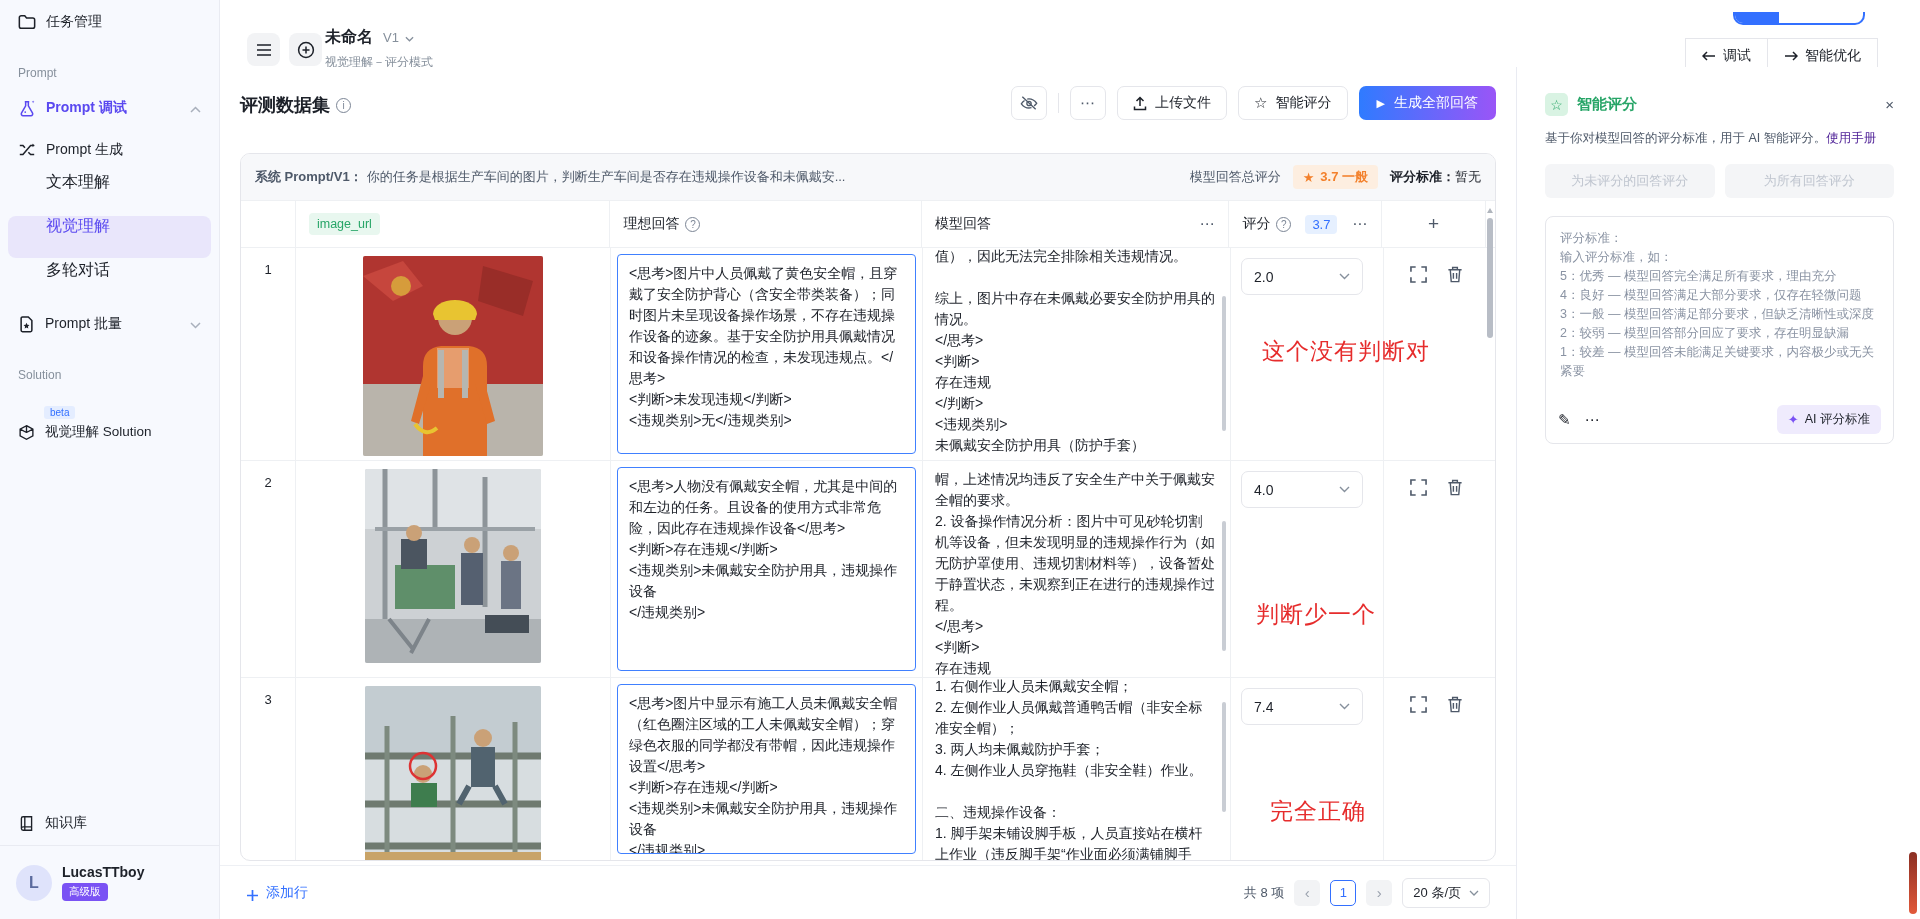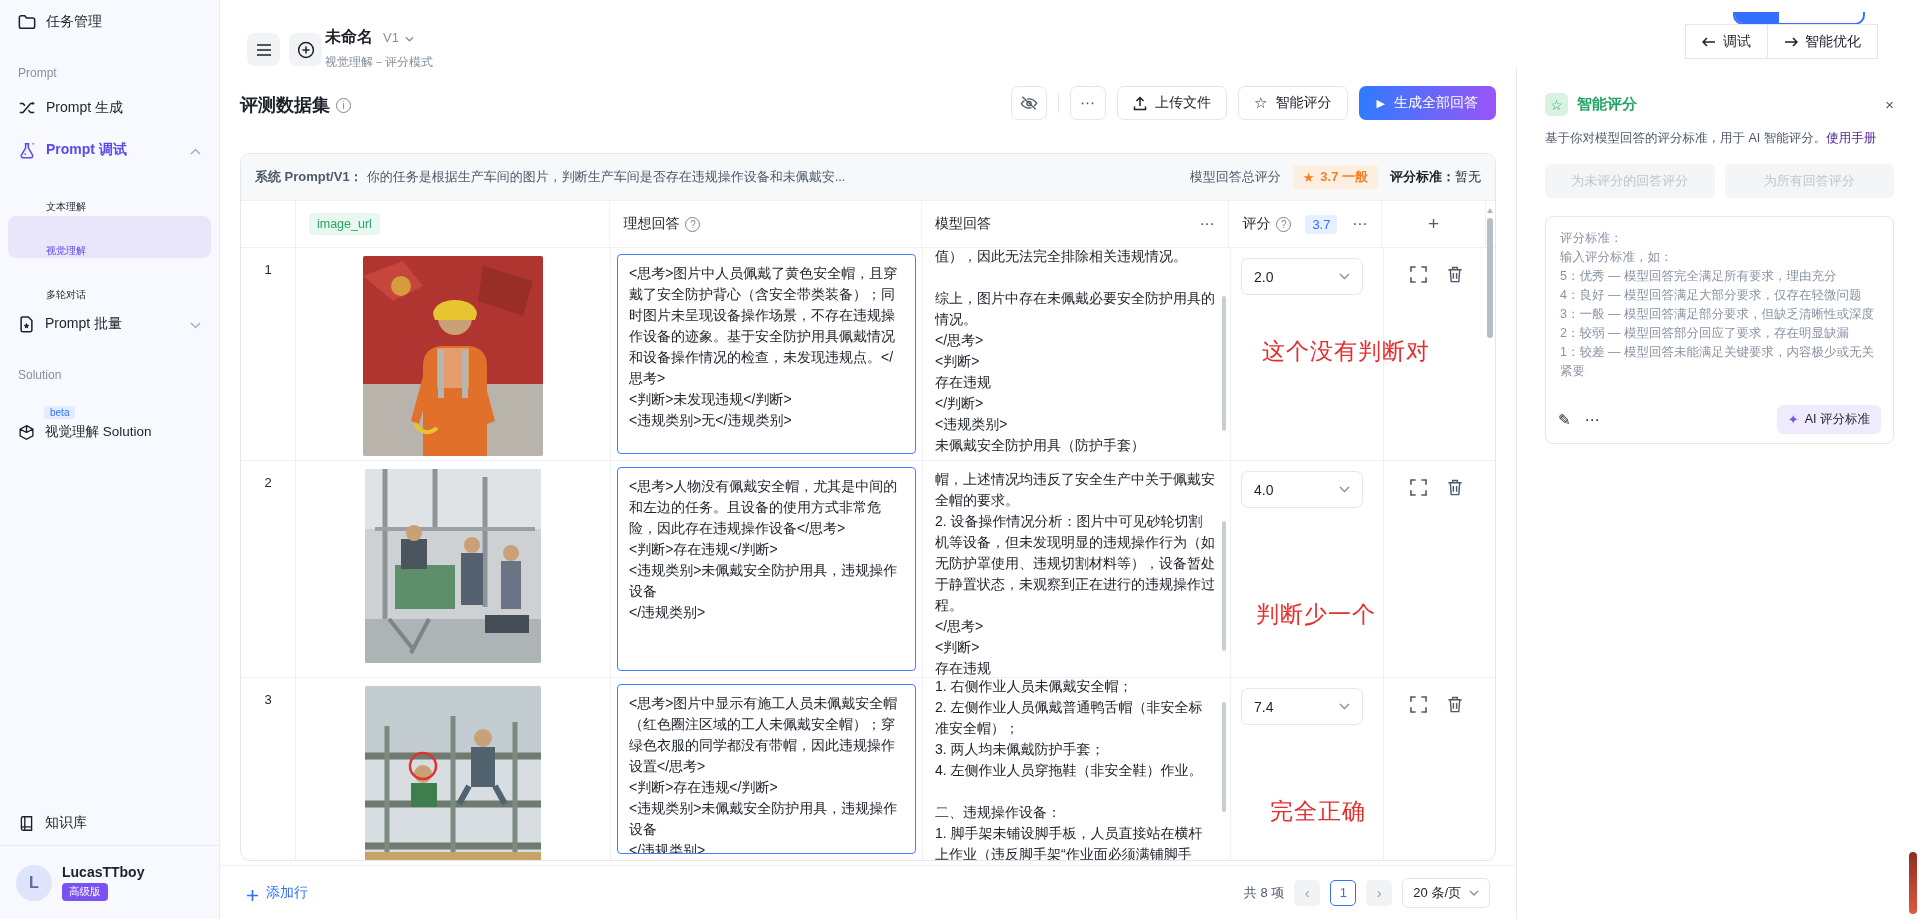--- a/index.html
+++ b/index.html
@@ -10,22 +10,22 @@
   
   .sidebar { position:absolute; left:0; top:0; width:220px; height:919px;
              background:#f7f9fe; border-right:1px solid #e9ebf2; }
   .side-logo { display:flex; align-items:center; gap:8px; padding:20px 14px 10px 16px; }
   .side-logo .brand { font-size:19px; font-weight:700; letter-spacing:.2px; flex:1; }
   .icon-btn-plain { background:none; border:none; cursor:pointer; display:flex; align-items:center; }
   .side-item { display:flex; align-items:center; gap:10px; height:40px; margin:2px 8px;
                padding:0 10px; font-size:14px; border-radius:8px; cursor:pointer; }
   .side-item .lbl { flex:1; }
   .side-section { font-size:12px; color:#86909c; padding:22px 18px 6px; }
-  .side-sub { display:flex; align-items:flex-end; height:42px; margin:2px 8px; padding:0 10px 0 38px;
-              font-size:10px; border-radius:8px; cursor:pointer; }
+  .side-sub { display:flex; align-items:flex-start; height:42px; margin:2px 8px; padding:0 10px 0 38px;
+              font-size:16px; border-radius:8px; cursor:pointer; }
   .side-sub.active { background:#e9e6fb; color:#5a49f0; }
   .side-item.active-parent { color:#5a49f0; font-weight:600; }
   .chev { margin-left:auto; color:#a9b0bc; }
   .beta-wrap { margin:14px 8px 0; padding:0 10px; }
   .beta-tag { display:inline-block; font-size:10px; color:#3370ff; background:#e4edff;
               border-radius:3px; padding:1px 6px; margin-left:26px; margin-bottom:2px; }
   .solution-item { display:flex; align-items:center; gap:10px; font-size:13.5px; padding:2px 0 0 0; }
   .side-bottom { position:absolute; left:0; bottom:74px; width:100%; }
   .side-user { position:absolute; left:0; bottom:0; width:100%; height:74px;
                border-top:1px solid #e9ebf2; display:flex; align-items:center; gap:10px; padding:0 16px; }
@@ -36,21 +36,21 @@
             border-radius:4px; padding:2px 7px; }
 
   
   .topbar { position:absolute; left:220px; top:0; width:1700px; height:67px; background:#fff;
             border-bottom:1px solid #f0f1f5;margin-top:16px; }
   .tb-btn { position:absolute; width:33px; height:33px; border-radius:8px; background:#f2f3f5;
             border:none; display:flex; align-items:center; justify-content:center; cursor:pointer; }
   .tb-title { position:absolute; left:105px; top:11px; font-size:16px; font-weight:700; }
   .tb-ver { font-size:13px; color:#86909c; font-weight:400; margin-left:10px; }
   .tb-sub { position:absolute; left:105px; top:38px; font-size:12px; color:#86909c; }
-  .tb-seg { position:absolute; right:42px; top:8px; height:35px; display:flex; border:1px solid #e5e6eb;
+  .tb-seg { position:absolute; right:42px; top:22px; height:35px; display:flex; border:1px solid #e5e6eb;
             border-radius:0; overflow:hidden; background:#fff; }
   .tb-seg > button { border:none; background:#fff; font-size:14px; color:#1d2129; padding:0 16px;
                      display:flex; align-items:center; gap:7px; cursor:pointer; }
   .tb-seg > button + button { border-left:1px solid #e5e6eb; }
   .cut-pill { position:absolute; right:55px; top:-4px; width:132px; height:13px; border:2px solid #3370ff;
               border-top:none; border-radius:0 0 10px 10px; background:#fff; overflow:hidden; }
   .cut-pill .half { position:absolute; left:0; top:0; width:44px; height:100%; background:#3370ff; }
 
   
   .main { position:absolute; left:220px; top:67px; width:1296px; height:852px; background:#fff; }
@@ -175,44 +175,44 @@
       <span style="display:flex;">
         <svg width="18" height="16" viewBox="0 0 20 17">
             <path d="M1.5 3.5a2 2 0 0 1 2-2h4l2 2.5h7a2 2 0 0 1 2 2v7.5a2 2 0 0 1-2 2h-13a2 2 0 0 1-2-2z" fill="none" stroke="#1d2129" stroke-width="1.7"></path>
           </svg>
       </span>
       <span class="lbl">任务管理</span>
     </div>
 
     <div class="side-section">Prompt</div>
 
-    <div class="side-item">
-      <span style="display:flex;">
-        <svg width="18" height="16" viewBox="0 0 20 17">
-            <path d="M2 13.5h3.5L14 3.5h4M2 3.5h3.5l2.2 2.6M11.5 11l2.5 2.5h4" fill="none" stroke="#1d2129" stroke-width="1.7"></path>
-            <path d="M16.6 1.2l.6 1.5 1.5.6-1.5.6-.6 1.5-.6-1.5-1.5-.6 1.5-.6z" fill="#1d2129"></path>
-          </svg>
-      </span>
-      <span class="lbl">Prompt 生成</span>
-    </div>
-
     <div class="side-item active-parent">
       <span style="display:flex;">
         <svg width="18" height="17" viewBox="0 0 20 19">
             <path d="M7.5 2h5M8.5 2v4.5L3.8 14.6A2 2 0 0 0 5.6 17.5h8.8a2 2 0 0 0 1.8-2.9L11.5 6.5V2" fill="none" stroke="#5a49f0" stroke-width="1.7"></path>
             <circle cx="8" cy="13.5" r="1" fill="#5a49f0"></circle>
             <path d="M16.8.5l.4 1.1 1.1.4-1.1.4-.4 1.1-.4-1.1-1.1-.4 1.1-.4z" fill="#5a49f0"></path>
           </svg>
       </span>
       <span class="lbl">Prompt 调试</span>
       <span class="chev">
         <svg width="11" height="7" viewBox="0 0 11 7">
             <path d="M1 6l4.5-4.5L10 6" fill="none" stroke="#a9b0bc" stroke-width="1.5"></path>
           </svg>
       </span>
+    </div>
+
+    <div class="side-item">
+      <span style="display:flex;">
+        <svg width="18" height="16" viewBox="0 0 20 17">
+            <path d="M2 13.5h3.5L14 3.5h4M2 3.5h3.5l2.2 2.6M11.5 11l2.5 2.5h4" fill="none" stroke="#1d2129" stroke-width="1.7"></path>
+            <path d="M16.6 1.2l.6 1.5 1.5.6-1.5.6-.6 1.5-.6-1.5-1.5-.6 1.5-.6z" fill="#1d2129"></path>
+          </svg>
+      </span>
+      <span class="lbl">Prompt 生成</span>
     </div>
 
     <div class="side-sub">
       <span>文本理解</span>
     </div>
     <div class="side-sub active">
       <span>视觉理解</span>
     </div>
     <div class="side-sub">
       <span>多轮对话</span>

